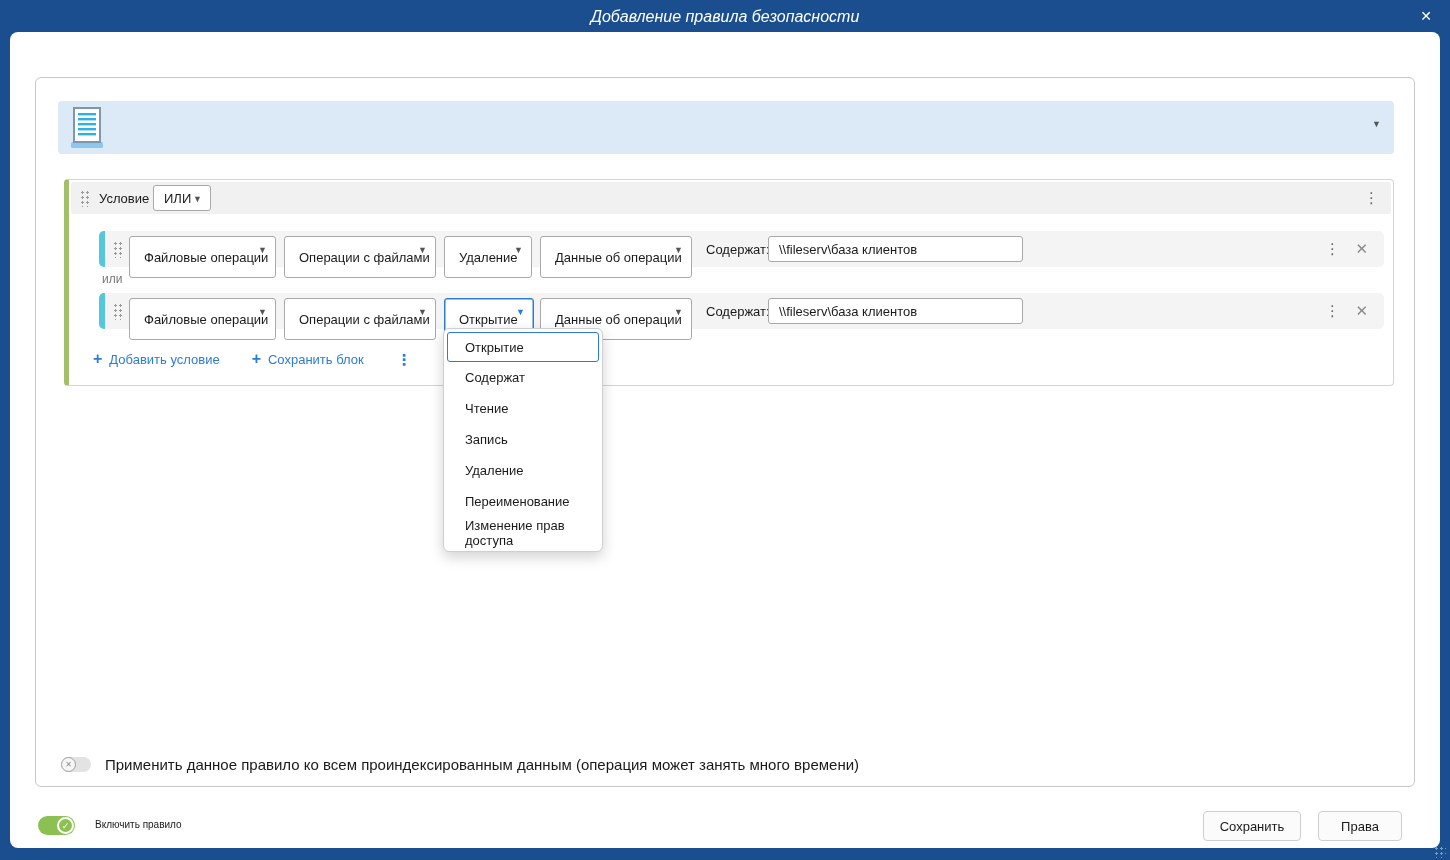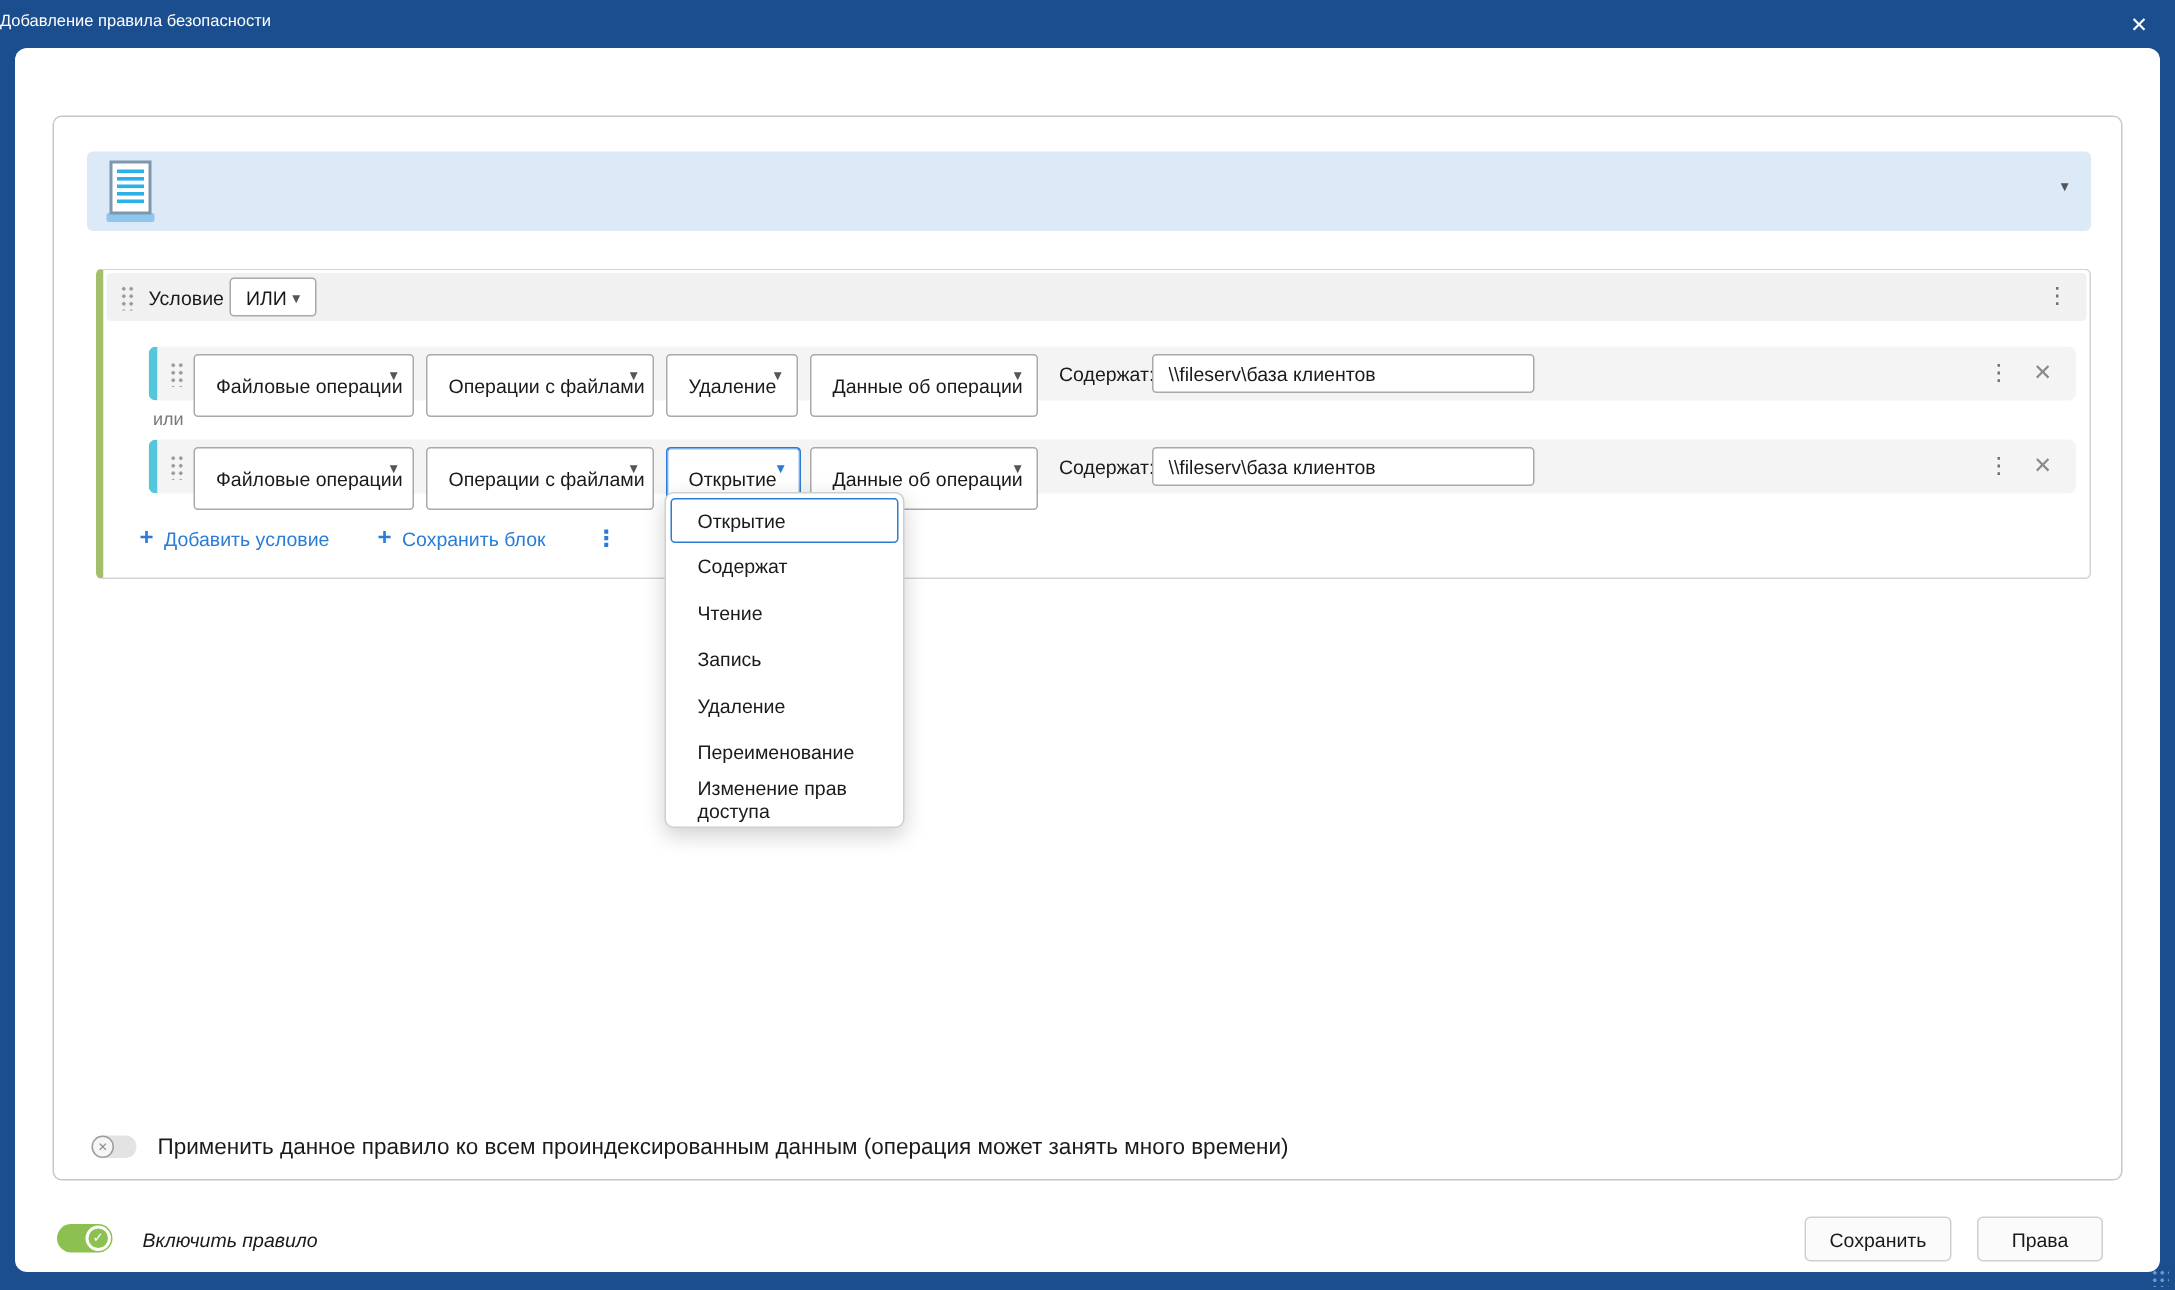--- a/index.html
+++ b/index.html
@@ -2,22 +2,22 @@
 <html><head>
 <meta charset="utf-8">
 <style>
   * { margin:0; padding:0; box-sizing:border-box; }
   html,body { width:1450px; height:860px; overflow:hidden; }
   body { font-family:"Liberation Sans","DejaVu Sans",sans-serif; color:#1a1a1a; }
 
   .page { position:relative; width:1450px; height:860px; background:#1a4e8e; }
 
   
-  .titlebar-text { position:absolute; top:8px; left:0; width:100%; text-align:left;
-    color:#ffffff; font-size:11px; }
+  .titlebar-text { position:absolute; top:8px; left:0; width:100%; text-align:center;
+    color:#ffffff; font-size:16px;font-style:italic; }
   .titlebar-close { position:absolute; top:4px; right:12px; width:24px; height:24px;
     color:#ffffff; font-size:14px; display:flex; align-items:center; justify-content:center;
     cursor:pointer; }
 
   
   .dialog { position:absolute; left:10px; top:32px; width:1430px; height:816px;
     background:#ffffff; border-radius:8px; }
 
   
   .tabs { position:absolute; left:25px; top:15px; display:flex; gap:7px; z-index:3; }
@@ -102,21 +102,21 @@
     font-size:8px; color:#8a8a8a; }
   .apply-label { margin-left:14px; font-size:15px; }
 
   
   .toggle-on { position:absolute; left:28px; top:784px; width:37px; height:19px;
     background:#8cc152; border-radius:10px; cursor:pointer; }
   .toggle-on .knob { position:absolute; right:1px; top:1px; width:17px; height:17px;
     border-radius:50%; border:2px solid #ffffff;
     display:flex; align-items:center; justify-content:center;
     font-size:9px; color:#ffffff; }
-  .enable-label { position:absolute; left:85px; top:787px; font-size:13px;font-style:italic; }
+  .enable-label { position:absolute; left:85px; top:787px; font-size:10px; }
   .btn { position:absolute; top:779px; height:30px; background:#fbfbfb;
     border:1px solid #cfcfcf; border-radius:4px; font-size:13px; font-family:inherit;
     cursor:pointer; color:#1a1a1a; }
   .btn-save { left:1193px; width:98px; }
   .btn-cancel { left:1308px; width:84px; }
 
   .resize-grip { position:absolute; right:4px; bottom:2px; width:12px; height:12px;
     background-image:radial-gradient(circle,#6f9cc9 1px,transparent 1.3px);
     background-size:5px 5px; cursor:nwse-resize; }
 </style>

